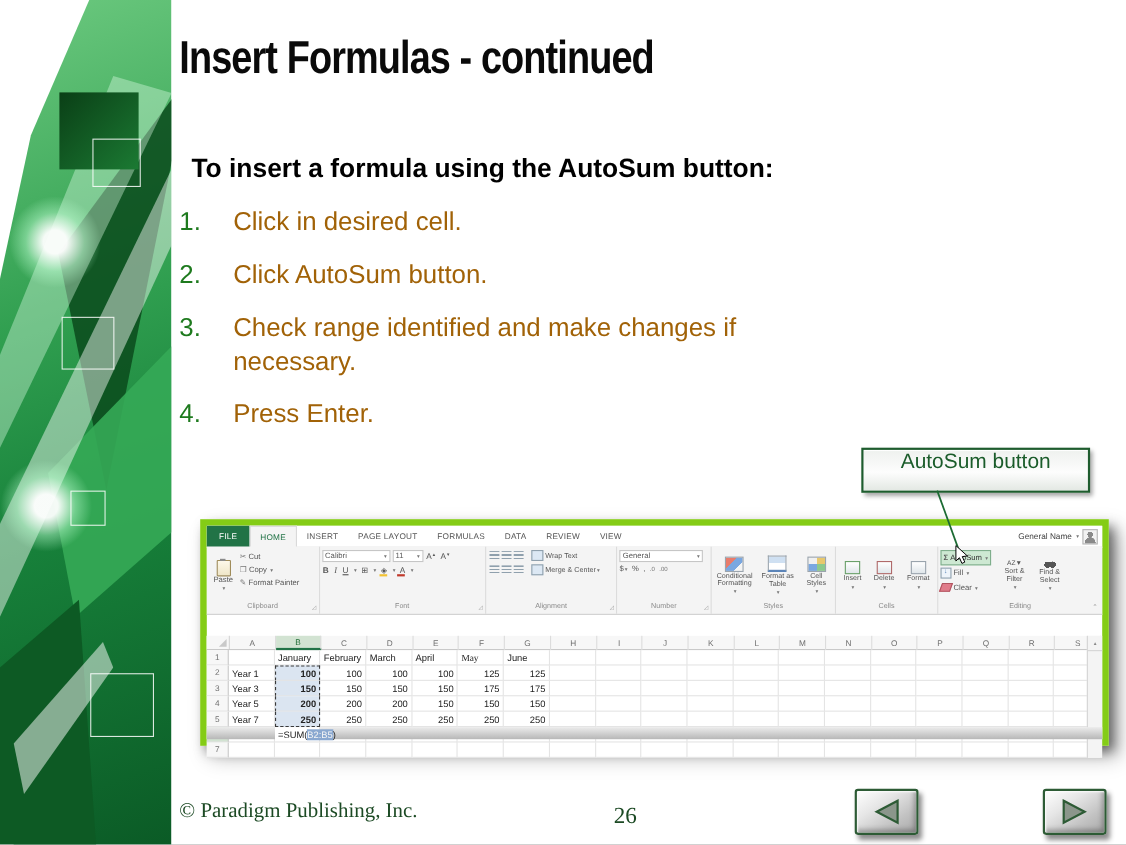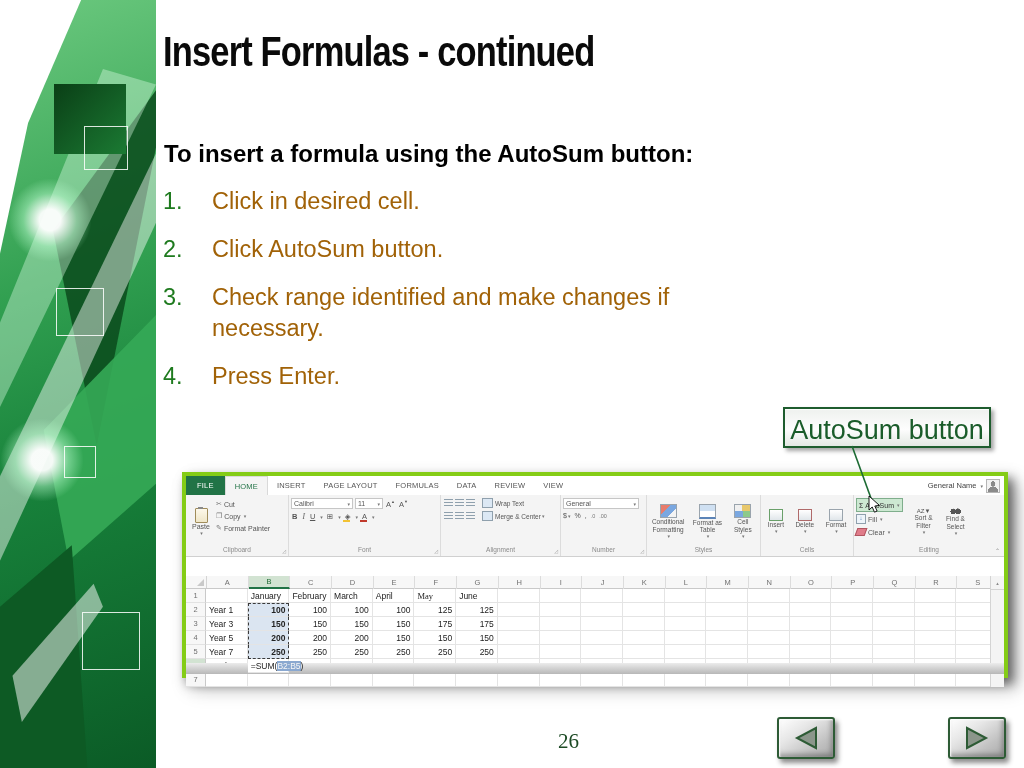--- a/index.html
+++ b/index.html
@@ -26,36 +26,36 @@
     clip-path:polygon(8% 88%,60% 76%,66% 79%,14% 94%);}
   .d-sqdark{left:54px;top:84px;width:72px;height:70px;
     background:linear-gradient(135deg,#0a3f16,#1b7a33);}
   .d-glow{width:84px;height:84px;border-radius:50%;
     background:radial-gradient(circle,rgba(255,255,255,.95) 0 18%,rgba(190,255,210,.45) 45%,rgba(190,255,210,0) 70%);}
   .d-osq{border:1.5px solid rgba(255,255,255,.85);background:transparent;}
 
   
   #title{position:absolute;left:163px;top:28px;width:640px;color:#0a0a0a;
     font-size:42px;font-weight:800;letter-spacing:-1px;transform:scaleX(.82);transform-origin:left;white-space:nowrap;}
-  #heading{position:absolute;left:164px;top:140px;width:620px;font-size:24px;font-weight:bold;color:#000;}
+  #heading{position:absolute;left:174px;top:140px;width:620px;font-size:24px;font-weight:bold;color:#000;}
   #steps{position:absolute;left:163px;top:186px;width:560px;}
   .step{display:flex;margin-bottom:17px;font-size:23.5px;line-height:1.32;}
   .stepnum{width:49px;flex:0 0 49px;color:#1e7a1e;}
   .steptext{color:#a16207;width:510px;}
 
   
   #callout{position:absolute;left:783px;top:407px;width:204px;height:37px;
     border:2px solid #1e5c2e;background:linear-gradient(180deg,#eef1ee 0%,#fdfdfd 55%,#e3e8e3 100%);
     box-shadow:3px 3px 4px rgba(0,0,0,.35), inset 0 1px 1px #fff;
-    display:flex;align-items:flex-end;justify-content:center;
-    font-size:27px;color:#1a5c2a;}
+    display:flex;align-items:flex-start;justify-content:center;
+    font-size:19px;color:#1a5c2a;}
 
   
   #excel{position:absolute;left:182px;top:472px;width:826px;height:206px;background:#fff;
-    border:4px solid #84cc16;box-sizing:border-box;
+    border:6px solid #84cc16;box-sizing:border-box;
     box-shadow:5px 6px 10px rgba(0,0,0,.5), 9px 10px 18px rgba(0,0,0,.28);
     font-size:8px;color:#444;}
   
   #xl-tabs{position:absolute;left:0;top:0;width:100%;height:19px;background:#fff;border-bottom:1px solid #d9d9d9;display:flex;align-items:stretch;}
   .xtab{padding:0 9px;display:flex;align-items:center;font-size:7.5px;color:#555;letter-spacing:.2px;}
   .xtab.file{background:#217346;color:#fff;padding:0 11px;}
   .xtab.active{background:#f4f4f4;color:#217346;border:1px solid #d9d9d9;border-bottom:none;}
   #xl-account{position:absolute;right:4px;top:0;height:19px;display:flex;align-items:center;gap:3px;font-size:7.5px;color:#444;}
   .avatar{width:12px;height:12px;border:1px solid #b5b5b5;background:
      radial-gradient(circle at 50% 32%,#8a8a8a 0 24%,transparent 25%),
@@ -583,20 +583,21 @@
 
     </div>
 
     <div id="vscroll">
       <div class="sbtn">▴</div>
     </div>
 
     <div id="xl-bottom"></div>
   </div>
 
+  <div id="copyright">© Paradigm Publishing, Inc.</div>
   <div id="pagenum">26</div>
 
   <div class="navbtn" id="nav-back">
     <svg width="34" height="26">
         <polygon points="27,3 8,13 27,23" fill="#8b968b" stroke="#2d5b35" stroke-width="2"></polygon>
       </svg>
   </div>
   <div class="navbtn" id="nav-fwd">
     <svg width="34" height="26">
         <polygon points="7,3 26,13 7,23" fill="#8b968b" stroke="#2d5b35" stroke-width="2"></polygon>

